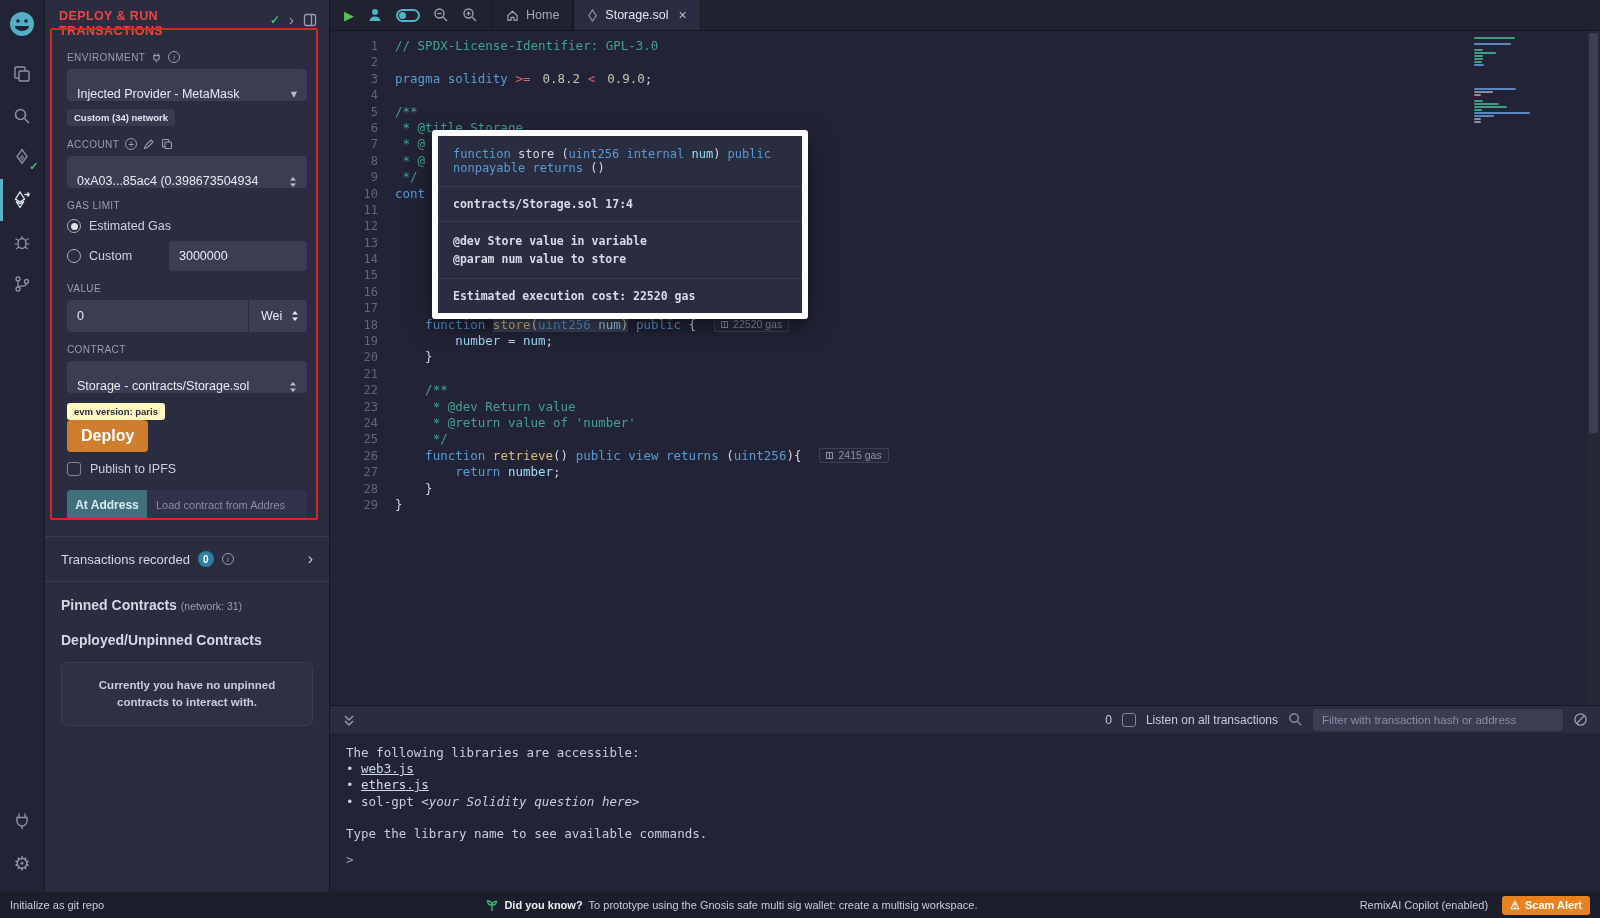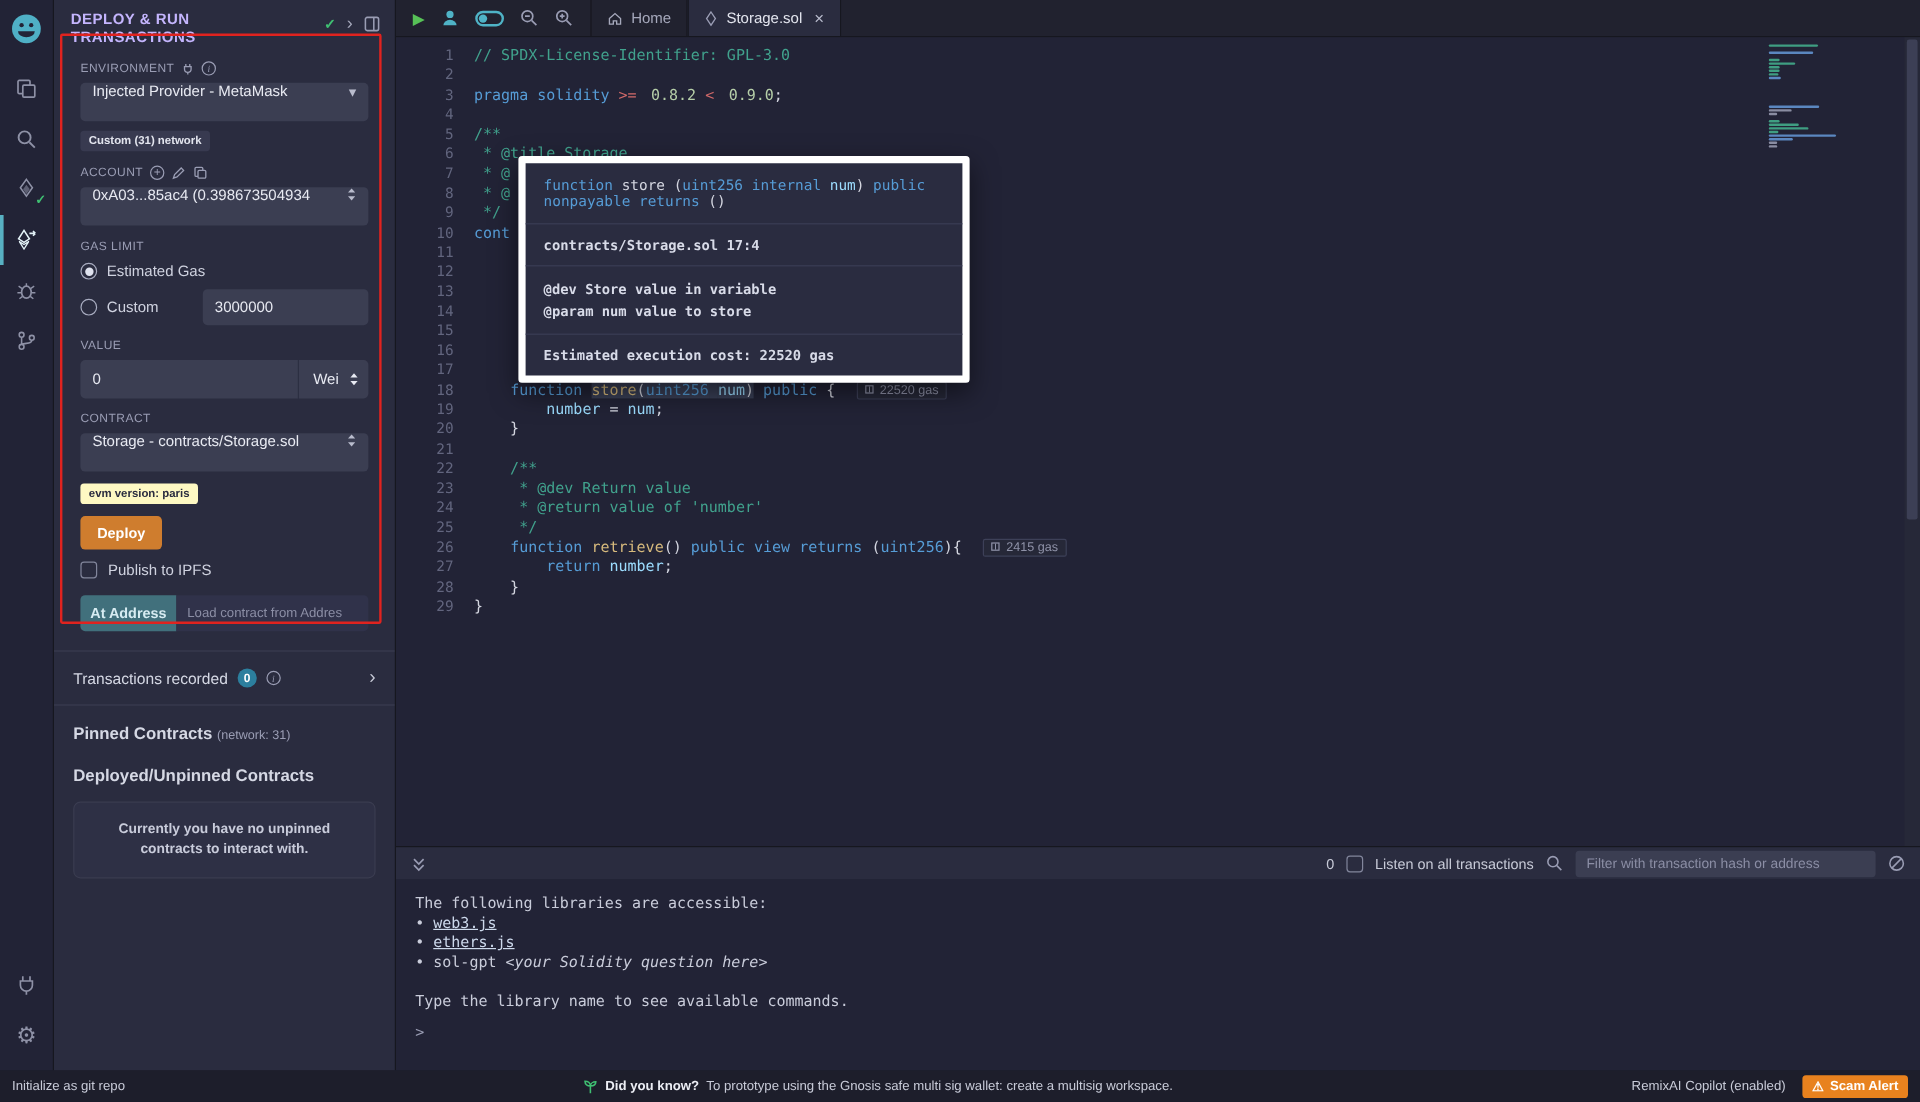--- a/index.html
+++ b/index.html
@@ -12,41 +12,41 @@
   .ib-logo { width:30px; height:30px; margin:9px 0 14px 0; cursor:pointer; }
   .ib-item { width:45px; height:42px; display:flex; align-items:center; justify-content:center; color:#8e91a6; position:relative; cursor:pointer; }
   .ib-item.active { color:#e3f2f7; box-shadow: inset 3px 0 0 #58b0c2; }
   .ib-check { position:absolute; right:6px; bottom:6px; color:#3fbf72; font-size:11px; font-weight:bold; }
   .ib-spacer { flex:1; }
   .gear { font-size:19px; line-height:1; }
 
   
   .sidepanel { width:285px; flex:0 0 285px; height:892px; background:#2a2c3f; position:relative; color:#d5d8e4; border-right:1px solid #16171f; overflow:hidden; }
   .sp-header { display:flex; padding:9px 12px 4px 14px; align-items:flex-start; }
-  .sp-title { font-size:12.5px; font-weight:bold; letter-spacing:.4px; color:#c4b5fd; line-height:15px; }
+  .sp-title { font-size:12.5px; font-weight:bold; letter-spacing:.4px; color:#ef4444; line-height:15px; }
   .sp-header-icons { margin-left:auto; display:flex; align-items:center; gap:9px; padding-top:2px; }
   .check { color:#3fbf72; font-size:12px; font-weight:bold; }
   .chev { color:#a6a9bc; font-size:15px; cursor:pointer; }
   .sp-body { padding:0 22px; }
   .sp-label { margin-top:8px; font-size:10px; letter-spacing:.4px; color:#9throw2a3bd; color:#9a9db4; display:flex; align-items:center; gap:6px; }
-  .sel { margin-top:6px; height:32px; background:#3b3e52; border-radius:4px; display:flex; align-items:flex-start; padding:0 10px; font-size:12.5px; color:#e8eaf2; cursor:pointer; }
+  .sel { margin-top:6px; height:32px; background:#3b3e52; border-radius:4px; display:flex; align-items:flex-end; padding:0 10px; font-size:12.5px; color:#e8eaf2; cursor:pointer; }
   .sel .caret { margin-left:auto; color:#b9bccd; }
   .badge-net { display:inline-block; margin-top:8px; background:#383a50; color:#e3e5ee; font-size:9.5px; font-weight:bold; padding:3px 7px; border-radius:3px; }
   .mini-ic { color:#9a9db4; display:inline-flex; cursor:pointer; }
   .info-circle { width:12px; height:12px; border:1px solid #9a9db4; border-radius:50%; font-size:8px; display:inline-flex; align-items:center; justify-content:center; color:#9a9db4; font-style:italic; font-family:"Liberation Serif",serif; cursor:pointer; }
   .plus-circle { width:12px; height:12px; border:1px solid #9a9db4; border-radius:50%; font-size:10px; display:inline-flex; align-items:center; justify-content:center; color:#9a9db4; cursor:pointer; }
   .radio-row { margin-top:8px; display:flex; align-items:center; gap:8px; font-size:12.5px; color:#cfd2df; }
   .radio { width:14px; height:14px; border:1.5px solid #a8acc0; border-radius:50%; position:relative; cursor:pointer; flex:0 0 14px; }
   .radio.checked::after { content:""; position:absolute; left:2.5px; top:2.5px; width:7px; height:7px; border-radius:50%; background:#dfe2ee; }
   .gas-input { margin-left:auto; width:138px; height:30px; background:#3b3e52; border:none; border-radius:4px; color:#e8eaf2; font-size:12.5px; padding:0 10px; }
   .value-row { margin-top:6px; display:flex; }
   .value-input { flex:1; height:32px; background:#3b3e52; border:none; border-radius:4px 0 0 4px; color:#e8eaf2; font-size:12.5px; padding:0 10px; border-right:1px solid #2a2c3f; }
   .wei-box { width:76px; height:32px; background:#3b3e52; border-radius:0 4px 4px 0; display:flex; align-items:center; padding:0 8px 0 12px; font-size:12.5px; color:#e8eaf2; cursor:pointer; }
   .badge-evm { display:inline-block; margin-top:10px; background:#fef9c3; color:#2a2c3f; font-size:9.5px; font-weight:bold; padding:3px 7px; border-radius:3px; }
-  .deploy-btn { margin-top:10px; display:inline-block; background:#cf7d2e; color:#fff; font-size:12px; font-weight:bold; border:none; border-radius:4px; padding:7px 14px; cursor:pointer; }
+  .deploy-btn { display:inline-block; background:#cf7d2e; color:#fff; font-size:16px; font-weight:bold; border:none; border-radius:4px; padding:7px 14px; cursor:pointer; }
   .ipfs-row { margin-top:10px; display:flex; align-items:center; gap:9px; font-size:12.5px; color:#cfd2df; }
   .checkbox { width:14px; height:14px; border:1.5px solid #82869c; border-radius:3px; background:transparent; cursor:pointer; flex:0 0 14px; }
   .ataddr-row { margin-top:14px; display:flex; }
   .ataddr-btn { width:90px; height:30px; background:#41707c; color:#d7ecf2; border:none; border-radius:4px 0 0 4px; font-size:12px; font-weight:bold; cursor:pointer; }
   .ataddr-input { flex:1; height:30px; background:#30324a; border:none; border-radius:0 4px 4px 0; color:#e8eaf2; font-size:11px; padding:0 9px; }
   input::placeholder { color:#8b8ea5; }
   .divider { border-top:1px solid #3a3c50; margin-top:16px; }
   .tx-row { display:flex; align-items:center; gap:8px; padding:13px 16px; }
   .tx-label { font-size:13px; color:#d5d8e4; }
   .tx-count { width:16px; height:16px; border-radius:50%; background:#2c7f9e; color:#fff; font-size:10px; font-weight:bold; display:flex; align-items:center; justify-content:center; }
@@ -217,21 +217,21 @@
               <path d="M5 6.5 h10 v3.5 a5 5 0 0 1 -10 0 z" fill="none" stroke="currentColor" stroke-width="2"></path>
               <path d="M10 15 v3.5" stroke="currentColor" stroke-width="2"></path>
             </svg>
         </span>
         <span class="info-circle">i</span>
       </div>
       <div class="sel">
         <span>Injected Provider - MetaMask</span>
         <span class="caret">▾</span>
       </div>
-      <span class="badge-net">Custom (31) network</span>
+      <span class="badge-net">Custom (34) network</span>
 
       <div class="sp-label" style="margin-top:12px;">
         <span>ACCOUNT</span>
         <span class="plus-circle">+</span>
         <span class="mini-ic">
           <svg width="12" height="12" viewBox="0 0 12 12">
               <path d="M1.5 10.5 l1 -3 5.5 -5.5 2 2 -5.5 5.5 z" fill="none" stroke="currentColor" stroke-width="1.1"></path>
             </svg>
         </span>
         <span class="mini-ic">

